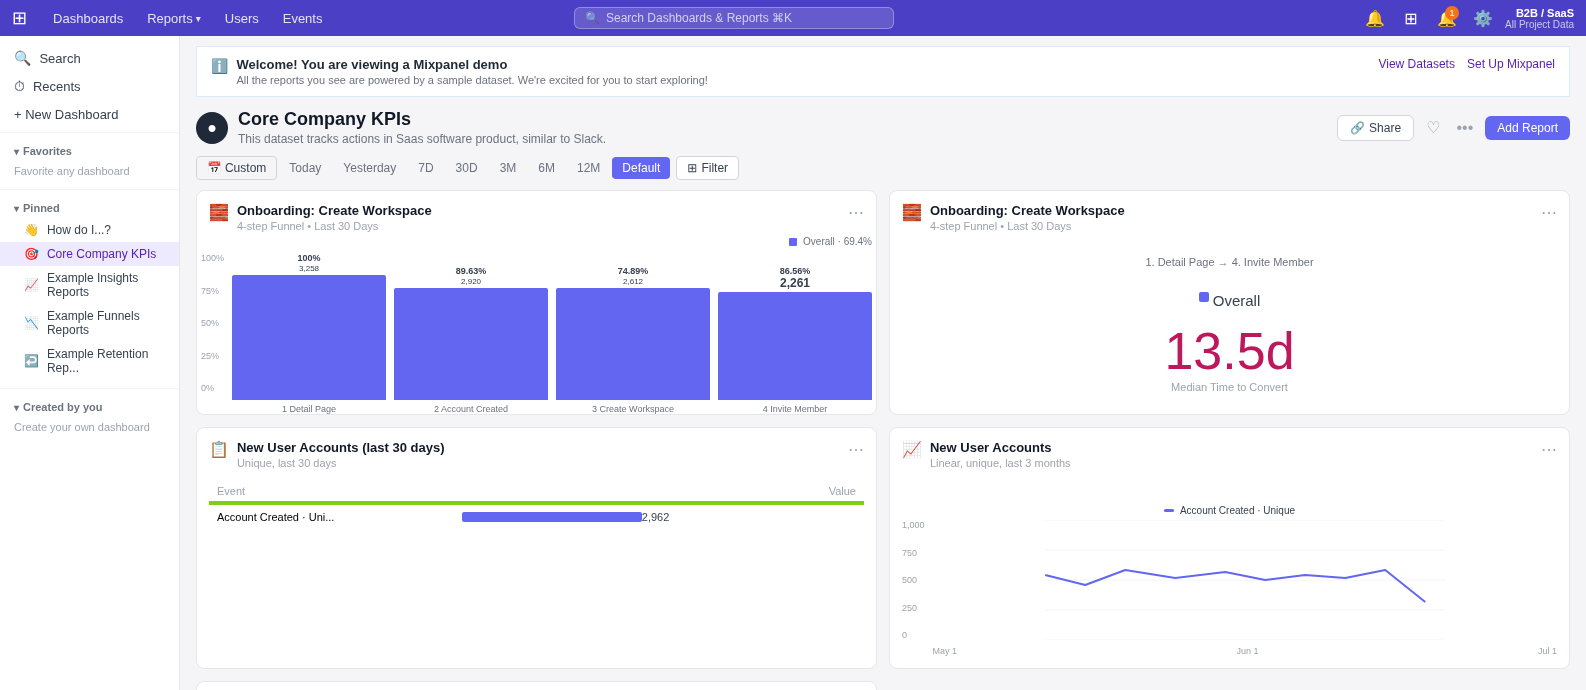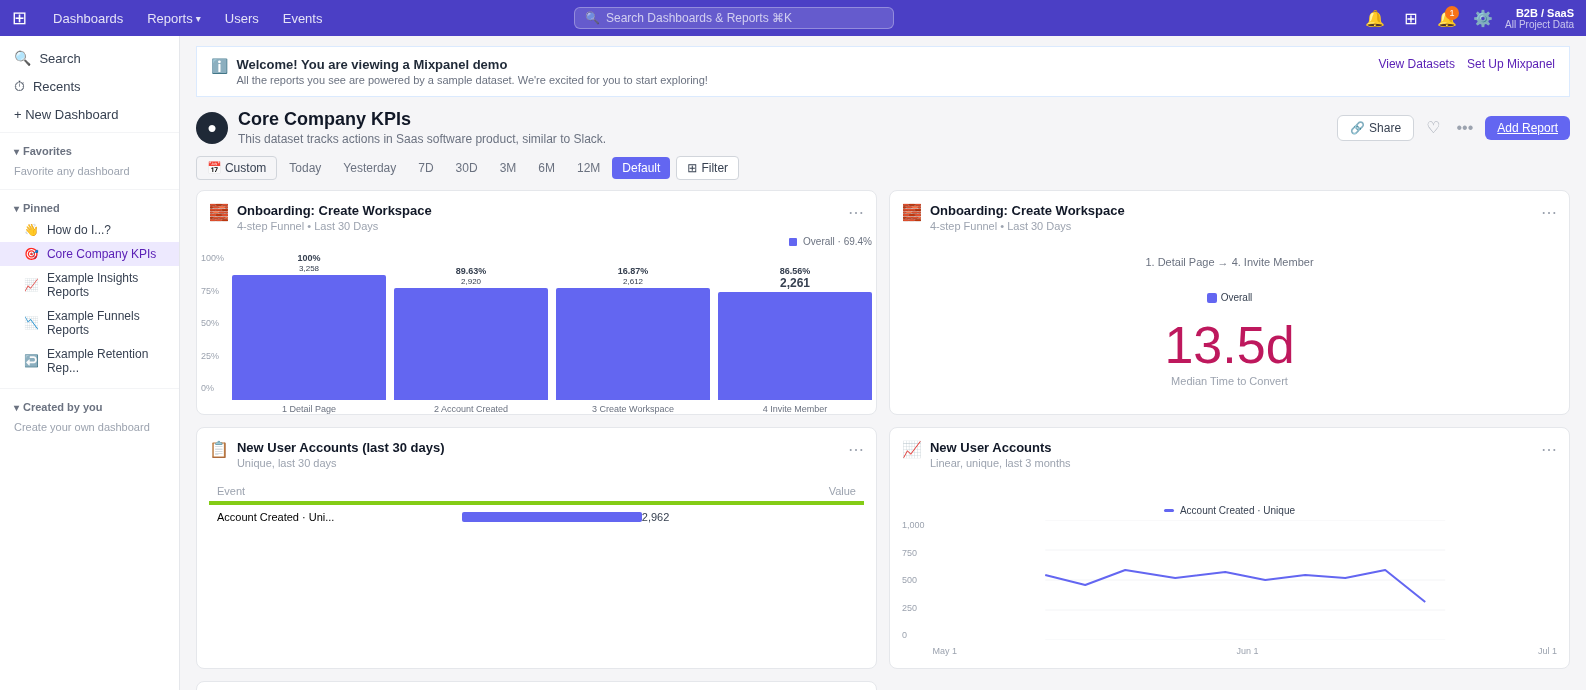--- a/index.html
+++ b/index.html
@@ -94,21 +94,21 @@
     }
     .dash-title-area { flex: 1; }
     .dash-title { font-size: 18px; font-weight: 700; color: #111827; }
     .dash-sub { font-size: 12px; color: #6b7280; margin-top: 2px; }
     .dash-actions { display: flex; align-items: center; gap: 8px; }
     .dash-action-btn {
       padding: 5px 12px; border-radius: 6px; font-size: 12px; cursor: pointer;
       display: flex; align-items: center; gap: 4px;
     }
     .dash-action-share { background: white; border: 1px solid #d1d5db; color: #374151; }
-    .dash-action-add { background: #6366f1; color: white; border: none; font-weight: 500; text-decoration: underline; }
+    .dash-action-add { background: #6366f1; color: white; border: none; font-weight: 500; }
     .dash-icon-btn { background: none; border: none; cursor: pointer; color: #9ca3af; font-size: 16px; padding: 4px; }
 
     
     .date-filters {
       display: flex; align-items: center; padding: 4px 16px 10px; gap: 2px;
     }
     .date-btn {
       padding: 4px 10px; font-size: 12px; border-radius: 4px; cursor: pointer;
       border: none; background: none; color: #6b7280;
     }
@@ -150,21 +150,21 @@
     .funnel-bar-label-top { font-size: 9px; color: #374151; font-weight: 600; text-align: center; margin-bottom: 2px; }
     .funnel-bar {
       width: 100%; border-radius: 2px 2px 0 0;
       background: #6366f1;
     }
     .funnel-bar-wrap { flex: 1; display: flex; flex-direction: column; justify-content: flex-end; width: 100%; }
     .funnel-x-labels { display: flex; gap: 8px; margin-top: 6px; padding-left: 24px; }
 
     
     .conversion-card { display: flex; flex-direction: column; align-items: center; justify-content: center; padding: 20px 12px; }
-    .conversion-card .legend-item { display: flex; align-items: flex-end; gap: 4px; font-size: 10px; color: #374151; margin-bottom: 8px; }
+    .conversion-card .legend-item { display: flex; align-items: flex-start; gap: 4px; font-size: 15px; color: #374151; margin-bottom: 8px; }
     .conversion-big { font-size: 52px; font-weight: 400; color: #be185d; line-height: 1; margin: 8px 0 4px; }
     .conversion-sub { font-size: 11px; color: #9ca3af; }
     .step-label { font-size: 11px; color: #6b7280; text-align: center; margin-bottom: 24px; }
 
     
     .table-card table { width: 100%; border-collapse: collapse; font-size: 11px; }
     .table-card th { text-align: left; color: #9ca3af; font-weight: 500; padding: 4px 8px; border-bottom: 4px solid #84cc16; }
     .table-card th:last-child { text-align: right; }
     .table-card td { padding: 6px 8px; }
     .table-card td:last-child { text-align: right; }
@@ -365,21 +365,21 @@
                     <span>89.63%</span><br>
                     <span style="font-weight:normal;font-size:8px;">2,920</span>
                   </div>
                   <div class="funnel-bar-wrap">
                     <div class="funnel-bar" style="height:112px;"></div>
                   </div>
                 </div>
 
                 <div class="funnel-bar-group">
                   <div class="funnel-bar-label-top">
-                    <span>16.87%</span><br>
+                    <span>74.89%</span><br>
                     <span style="font-weight:normal;font-size:8px;">2,612</span>
                   </div>
                   <div class="funnel-bar-wrap">
                     <div class="funnel-bar" style="height:112px;"></div>
                   </div>
                 </div>
 
                 <div class="funnel-bar-group">
                   <div class="funnel-bar-label-top">
                     <span>86.56%</span><br>

